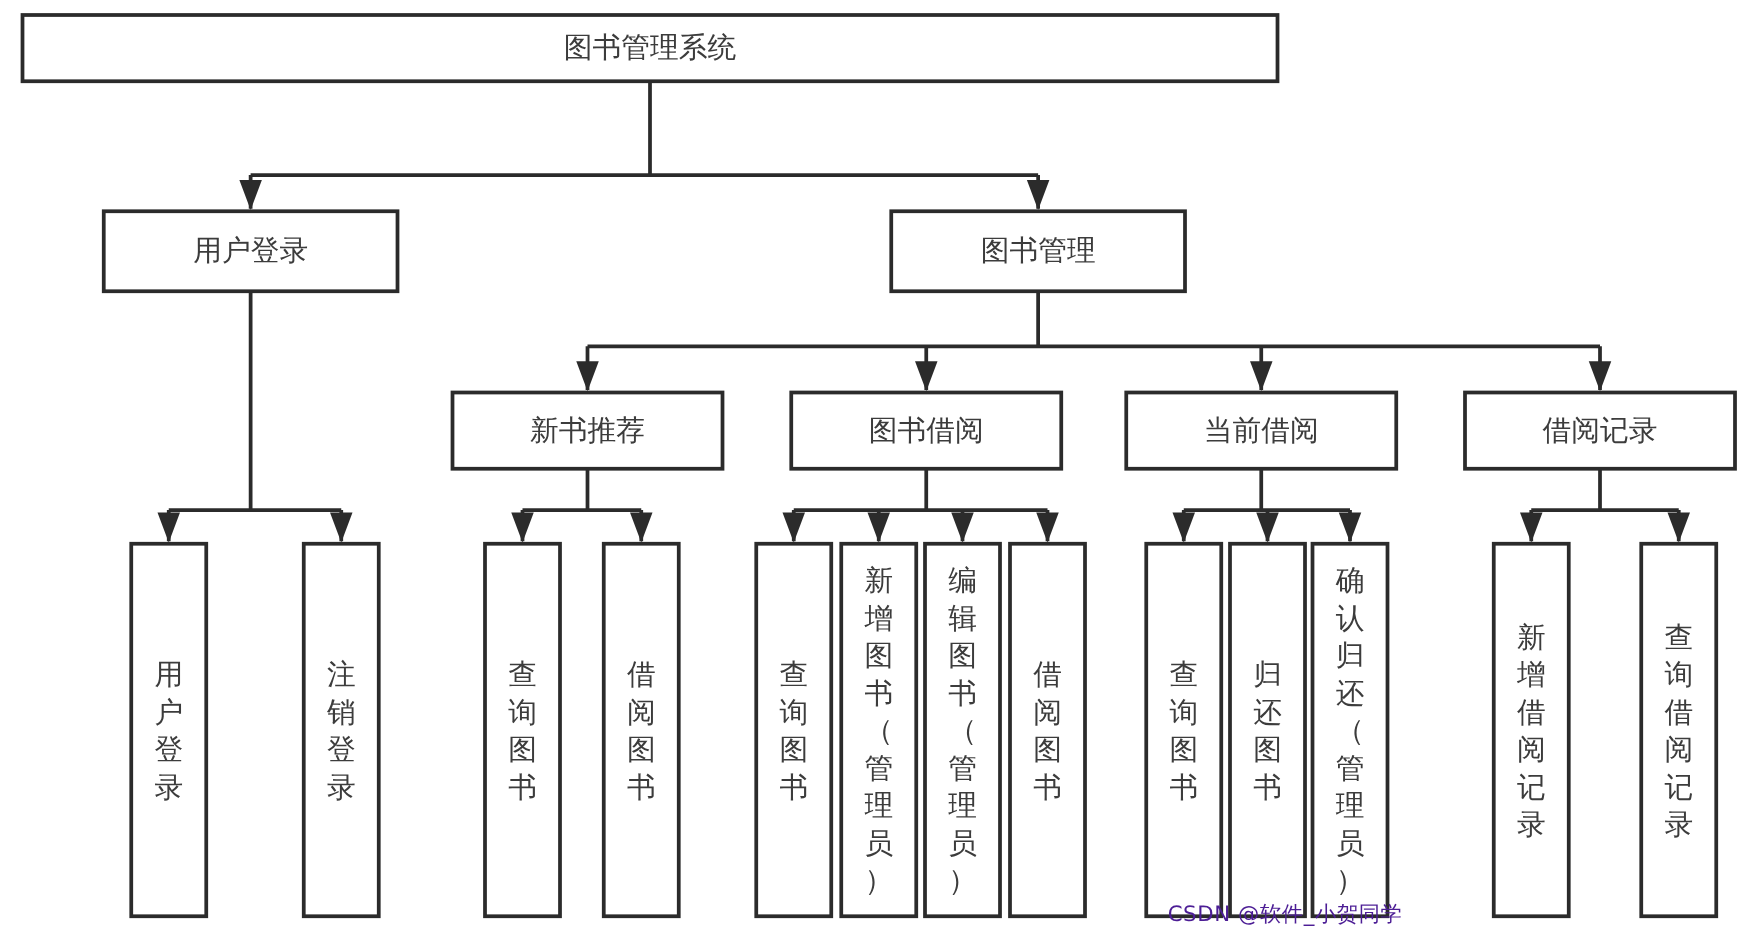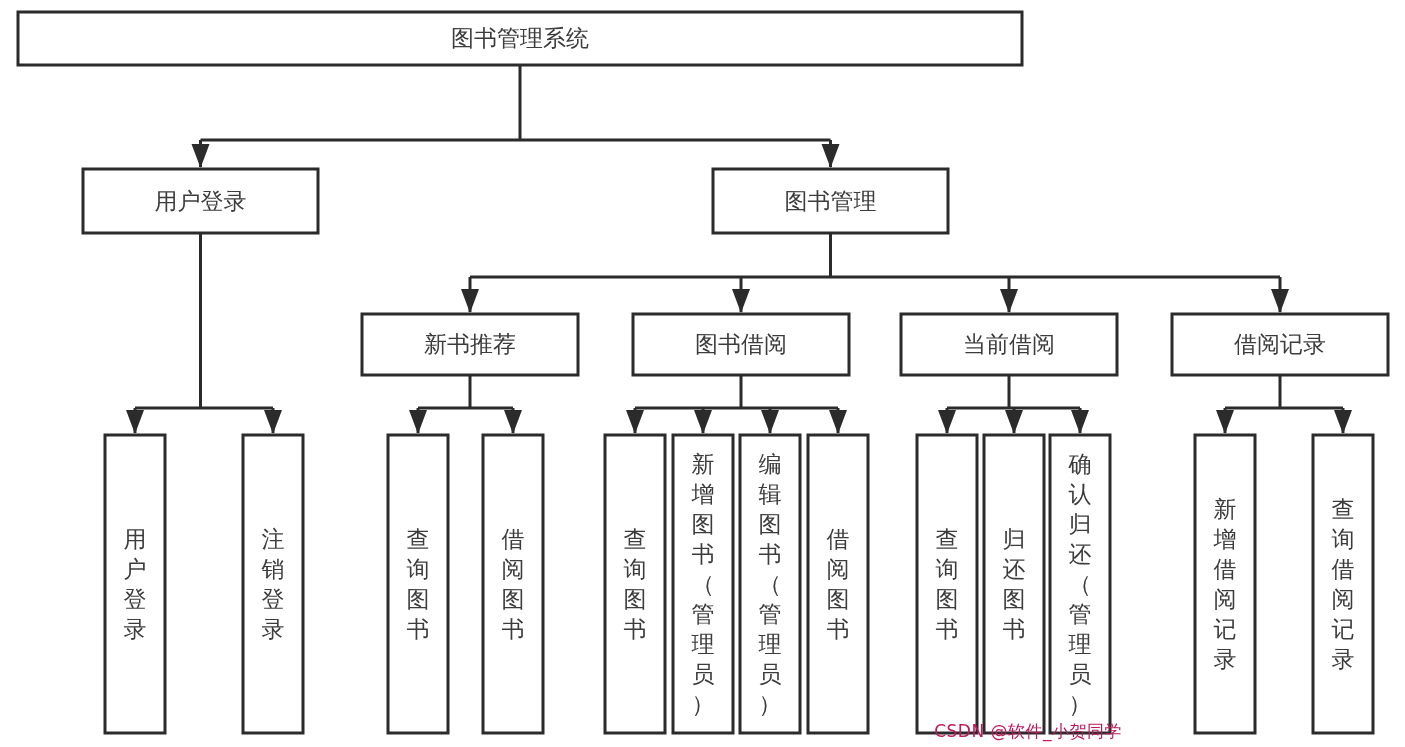--- a/index.html
+++ b/index.html
@@ -17,21 +17,21 @@
   }
   .node-label-vertical{
     font-family:"DejaVu Sans","Liberation Sans",sans-serif;
     fill:#3c3c3c;font-size:23px;text-anchor:middle;
   }
   .connector{stroke:#2b2b2b;stroke-width:3;fill:none;stroke-linecap:butt;}
   .arrow-head{fill:#2b2b2b;stroke:none;}
   .watermark{
     position:absolute;right:6px;bottom:4px;
     font-family:"DejaVu Sans","Liberation Sans",sans-serif;
-    font-size:17px;color:#be185d;white-space:nowrap;letter-spacing:0.5px;
+    font-size:17px;color:#4c1d95;white-space:nowrap;letter-spacing:0.5px;
     pointer-events:none;
   }
 </style>
 </head>
 <body>
 
 <div id="diagram-root">
   <svg class="diagram-canvas" viewBox="0 0 1405 747">
     <g id="connector-layer">
         <line x1="520" y1="65" x2="520" y2="140" class="connector"></line>

